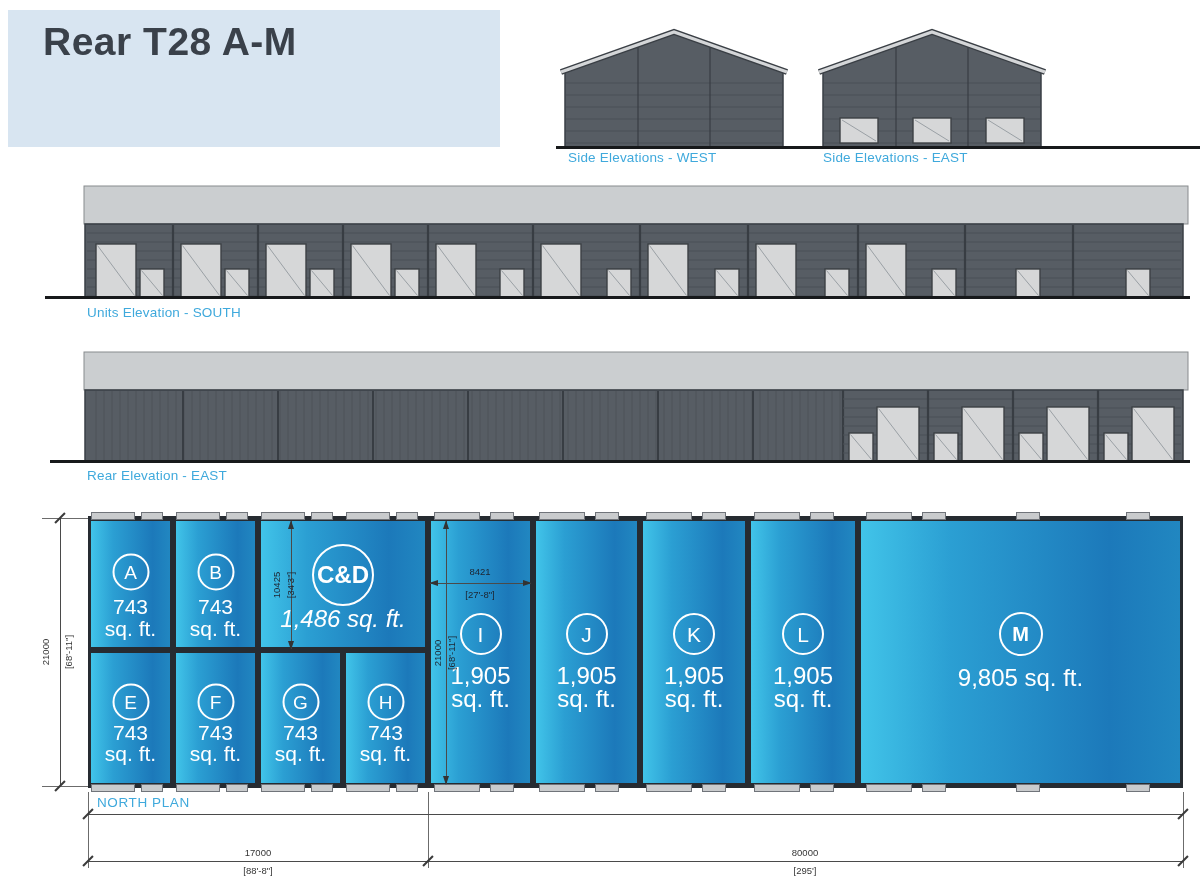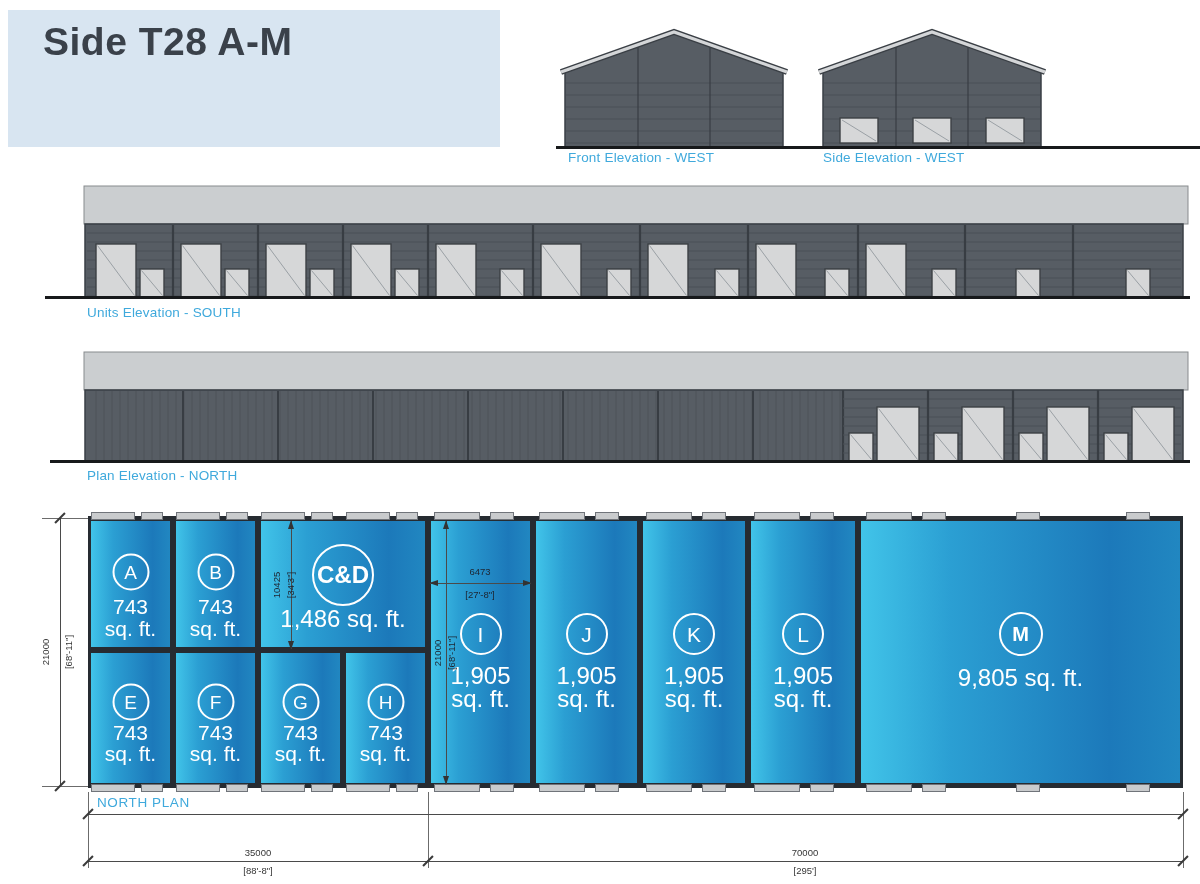--- a/index.html
+++ b/index.html
@@ -33,21 +33,21 @@
     border-right:9px solid #333;transform:translate(0,-50%);}
   .arr.right{border-top:3.5px solid transparent;border-bottom:3.5px solid transparent;
     border-left:9px solid #333;transform:translate(-100%,-50%);}
 </style>
 </head>
 <body>
 
 <div id="canvas" style="--accent: #3fa9dc; --title_bg: #d8e5f1; --title_text: #3a414a; --wall_mid: #575d64; --wall_edge: #3a3f45; --siding: #4b5157; --joint: #383d43; --fascia: #cbced0; --fascia_edge: #888b8e; --door_fill: #d6d7d8; --door_edge: #3c4145; --ground: #17191b; --plan_wall: #262b31; --plan_grad_start: #41c4e9; --plan_grad_mid: #2b9fd3; --plan_grad_end: #1c79ba; --plan_grad_edge: #2187c1;">
 
   <div class="abs title-box"></div>
-  <div class="abs title-h">Side T28 A-M</div>
+  <div class="abs title-h">Rear T28 A-M</div>
 
   <svg id="svg-side" class="abs" style="left:540px;top:18px" width="660" height="152">
       <polygon points="25,129 25,53 134,15 243,53 243,129" fill="#575d64" stroke="#3a3f45" stroke-width="1.5"></polygon>
       <line x1="26" y1="65" x2="242" y2="65" stroke="#4b5157" stroke-width="1"></line>
       <line x1="26" y1="77" x2="242" y2="77" stroke="#4b5157" stroke-width="1"></line>
       <line x1="26" y1="89" x2="242" y2="89" stroke="#4b5157" stroke-width="1"></line>
       <line x1="26" y1="101" x2="242" y2="101" stroke="#4b5157" stroke-width="1"></line>
       <line x1="26" y1="113" x2="242" y2="113" stroke="#4b5157" stroke-width="1"></line>
       <line x1="26" y1="125" x2="242" y2="125" stroke="#4b5157" stroke-width="1"></line>
       <line x1="98" y1="28" x2="98" y2="128" stroke="#383d43" stroke-width="1.2"></line>
@@ -263,39 +263,39 @@
       <line x1="990.5" y1="86.5" x2="1011.5" y2="111.5" stroke="#9aa0a5" stroke-width="1"></line>
       <rect x="1017" y="59" width="42" height="54" fill="#d6d7d8" stroke="#3c4145" stroke-width="1.4"></rect>
       <line x1="1018.5" y1="60.5" x2="1057.5" y2="111.5" stroke="#9aa0a5" stroke-width="1"></line>
       <rect x="1074" y="85" width="24" height="28" fill="#d6d7d8" stroke="#3c4145" stroke-width="1.4"></rect>
       <line x1="1075.5" y1="86.5" x2="1096.5" y2="111.5" stroke="#9aa0a5" stroke-width="1"></line>
       <rect x="1102" y="59" width="42" height="54" fill="#d6d7d8" stroke="#3c4145" stroke-width="1.4"></rect>
       <line x1="1103.5" y1="60.5" x2="1142.5" y2="111.5" stroke="#9aa0a5" stroke-width="1"></line>
       <line x1="20" y1="113.5" x2="1160" y2="113.5" stroke="#17191b" stroke-width="3"></line>
     </svg>
 
-  <div class="abs elev-label" style="left:568px;top:150px">Front Elevation - WEST</div>
-  <div class="abs elev-label" style="left:823px;top:150px">Side Elevation - WEST</div>
+  <div class="abs elev-label" style="left:568px;top:150px">Side Elevations - WEST</div>
+  <div class="abs elev-label" style="left:823px;top:150px">Side Elevations - EAST</div>
   <div class="abs elev-label" style="left:87px;top:305px">Units Elevation - SOUTH</div>
-  <div class="abs elev-label" style="left:87px;top:468px">Plan Elevation - NORTH</div>
+  <div class="abs elev-label" style="left:87px;top:468px">Rear Elevation - EAST</div>
 
   <div id="plan">
       <div class="abs" style="left: 88px; top: 516px; width: 340px; height: 272px; background: rgb(38, 43, 49);"></div>
       <div class="abs" style="left: 428px; top: 516px; width: 755px; height: 272px; background: rgb(38, 43, 49);"></div>
       <div class="unit" style="left: 91px; top: 521px; width: 79px; height: 126px; background: linear-gradient(90deg, rgb(65, 196, 233) 0%, rgb(43, 159, 211) 28%, rgb(28, 121, 186) 78%, rgb(33, 135, 193) 100%);"></div>
       <div class="badge" style="left: 130.5px; top: 572px; width: 33px; height: 33px; font-size: 19px; font-weight: normal;">A</div>
       <div class="uarea" style="left: 130.5px; top: 606px; font-size: 21px;">743</div>
       <div class="uarea" style="left: 130.5px; top: 628px; font-size: 21px;">sq. ft.</div>
       <div class="unit" style="left: 176px; top: 521px; width: 79px; height: 126px; background: linear-gradient(90deg, rgb(65, 196, 233) 0%, rgb(43, 159, 211) 28%, rgb(28, 121, 186) 78%, rgb(33, 135, 193) 100%);"></div>
       <div class="badge" style="left: 215.5px; top: 572px; width: 33px; height: 33px; font-size: 19px; font-weight: normal;">B</div>
       <div class="uarea" style="left: 215.5px; top: 606px; font-size: 21px;">743</div>
       <div class="uarea" style="left: 215.5px; top: 628px; font-size: 21px;">sq. ft.</div>
       <div class="unit" style="left: 261px; top: 521px; width: 164px; height: 126px; background: linear-gradient(90deg, rgb(65, 196, 233) 0%, rgb(43, 159, 211) 28%, rgb(28, 121, 186) 78%, rgb(33, 135, 193) 100%);"></div>
       <div class="badge" style="left: 343px; top: 575px; width: 58px; height: 58px; font-size: 24px; font-weight: bold;">C&amp;D</div>
-      <div class="uarea" style="left: 343px; top: 619px; font-size: 24px;">1,486 sq. ft.</div>
+      <div class="uarea" style="left: 343px; top: 619px; font-size: 24px; font-style: italic;">1,486 sq. ft.</div>
       <div class="unit" style="left: 91px; top: 653px; width: 79px; height: 130px; background: linear-gradient(90deg, rgb(65, 196, 233) 0%, rgb(43, 159, 211) 28%, rgb(28, 121, 186) 78%, rgb(33, 135, 193) 100%);"></div>
       <div class="badge" style="left: 130.5px; top: 702px; width: 33px; height: 33px; font-size: 19px; font-weight: normal;">E</div>
       <div class="uarea" style="left: 130.5px; top: 732px; font-size: 21px;">743</div>
       <div class="uarea" style="left: 130.5px; top: 753px; font-size: 21px;">sq. ft.</div>
       <div class="unit" style="left: 176px; top: 653px; width: 79px; height: 130px; background: linear-gradient(90deg, rgb(65, 196, 233) 0%, rgb(43, 159, 211) 28%, rgb(28, 121, 186) 78%, rgb(33, 135, 193) 100%);"></div>
       <div class="badge" style="left: 215.5px; top: 702px; width: 33px; height: 33px; font-size: 19px; font-weight: normal;">F</div>
       <div class="uarea" style="left: 215.5px; top: 732px; font-size: 21px;">743</div>
       <div class="uarea" style="left: 215.5px; top: 753px; font-size: 21px;">sq. ft.</div>
       <div class="unit" style="left: 261px; top: 653px; width: 79px; height: 130px; background: linear-gradient(90deg, rgb(65, 196, 233) 0%, rgb(43, 159, 211) 28%, rgb(28, 121, 186) 78%, rgb(33, 135, 193) 100%);"></div>
       <div class="badge" style="left: 300.5px; top: 702px; width: 33px; height: 33px; font-size: 19px; font-weight: normal;">G</div>
@@ -377,36 +377,36 @@
 
   <div class="dl v" style="left:290.5px;top:521px;height:128px;z-index:5"></div>
   <div class="arr up" style="left:291px;top:520px;z-index:5"></div>
   <div class="arr down" style="left:291px;top:650px;z-index:5"></div>
   <div class="dimtxt rot onblue" style="left:276px;top:585px;z-index:5">10425</div>
   <div class="dimtxt rot onblue" style="left:290px;top:585px;z-index:5">[34'3"]</div>
 
   <div class="dl h" style="left:430px;top:582.5px;width:101px;z-index:5"></div>
   <div class="arr left" style="left:429px;top:583px;z-index:5"></div>
   <div class="arr right" style="left:532px;top:583px;z-index:5"></div>
-  <div class="dimtxt onblue" style="left:480px;top:571px;z-index:5">6473</div>
+  <div class="dimtxt onblue" style="left:480px;top:571px;z-index:5">8421</div>
   <div class="dimtxt onblue" style="left:480px;top:594px;z-index:5">[27'-8"]</div>
 
   <div class="dl v" style="left:445.5px;top:521px;height:263px;z-index:5"></div>
   <div class="arr up" style="left:446px;top:520px;z-index:5"></div>
   <div class="arr down" style="left:446px;top:785px;z-index:5"></div>
   <div class="dimtxt rot onblue" style="left:437px;top:653px;z-index:5">21000</div>
   <div class="dimtxt rot onblue" style="left:451px;top:653px;z-index:5">[68'-11"]</div>
 
   <div class="ext" style="left:87.5px;top:792px;width:1px;height:76px"></div>
   <div class="ext" style="left:427.5px;top:792px;width:1px;height:76px"></div>
   <div class="ext" style="left:1182.5px;top:792px;width:1px;height:76px"></div>
   <div class="dl h" style="left:88px;top:813.5px;width:1095px"></div>
   <div class="tick" style="left:88px;top:814px"></div>
   <div class="tick" style="left:1183px;top:814px"></div>
   <div class="dl h" style="left:88px;top:860.5px;width:1095px"></div>
   <div class="tick" style="left:88px;top:861px"></div>
   <div class="tick" style="left:428px;top:861px"></div>
   <div class="tick" style="left:1183px;top:861px"></div>
-  <div class="dimtxt" style="left:258px;top:852px">35000</div>
+  <div class="dimtxt" style="left:258px;top:852px">17000</div>
   <div class="dimtxt" style="left:258px;top:870px">[88'-8"]</div>
-  <div class="dimtxt" style="left:805px;top:852px">70000</div>
+  <div class="dimtxt" style="left:805px;top:852px">80000</div>
   <div class="dimtxt" style="left:805px;top:870px">[295']</div>
 </div>
 
 </body></html>

